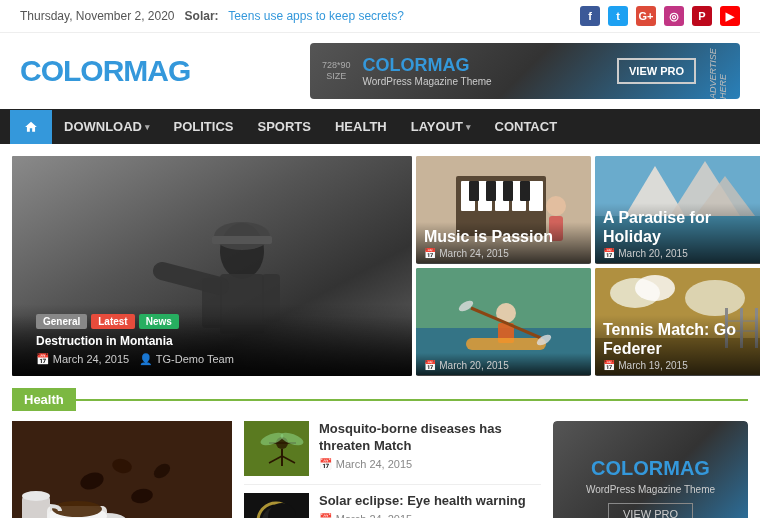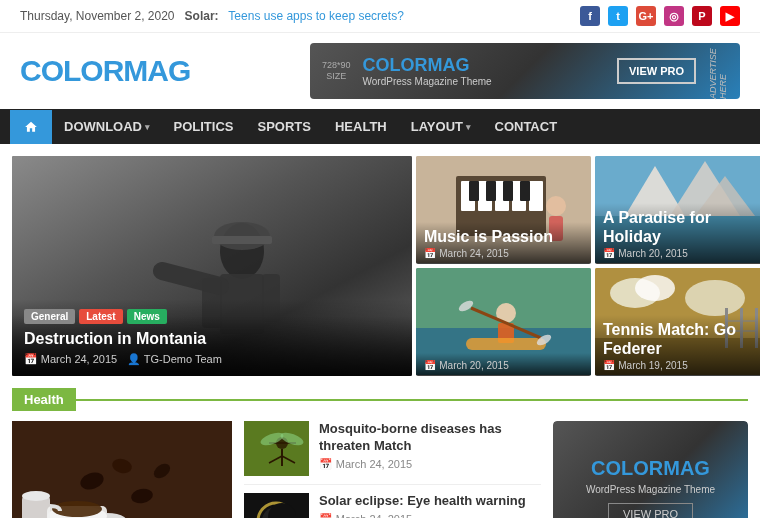--- a/index.html
+++ b/index.html
@@ -41,27 +41,27 @@
 
     
     .main-content { background: #fff; padding: 12px; }
 
     
     .featured-grid { display: flex; gap: 4px; margin-bottom: 12px; }
     .featured-main { flex: 0 0 400px; position: relative; overflow: hidden; border-radius: 2px; }
     .fire-img { width: 100%; height: 220px; background: linear-gradient(160deg, #777 0%, #555 20%, #333 50%, #666 80%, #888 100%); position: relative; overflow: hidden; }
     .fire-img::before { content: ''; position: absolute; bottom: 0; left: 0; right: 0; height: 60px; background: linear-gradient(transparent, rgba(0,0,0,0.7)); }
 
-    .featured-main .overlay { position: absolute; bottom: 0; left: 0; right: 0; background: linear-gradient(transparent, rgba(0,0,0,0.8)); padding: 10px 12px; }
+    .featured-main .overlay { position: absolute; bottom: 0; left: 0; right: 0; background: linear-gradient(transparent, rgba(0,0,0,0.8)); padding: 10px 24px; }
     .tag-badges { display: flex; gap: 4px; margin-bottom: 5px; }
     .badge { padding: 2px 7px; border-radius: 2px; font-size: 10px; font-weight: bold; color: #fff; }
     .badge-general { background: #888; }
     .badge-latest { background: #e74c3c; }
     .badge-news { background: #27ae60; }
-    .featured-title { color: #fff; font-size: 16px; font-weight: 700; line-height: 1.2; margin-bottom: 5px; }
+    .featured-title { color: #fff; font-size: 12px; font-weight: 700; line-height: 1.2; margin-bottom: 5px; }
     .featured-meta { color: #ccc; font-size: 11px; display: flex; gap: 10px; }
 
     .featured-side { flex: 1; display: flex; flex-direction: column; gap: 4px; }
     .side-item { position: relative; overflow: hidden; border-radius: 2px; flex: 1; }
     .piano-img { background: linear-gradient(135deg, #c8b49a 0%, #a09080 30%, #d4c4b0 60%, #f0e0d0 100%); width: 100%; height: 107px; }
     .cliffs-img { background: linear-gradient(160deg, #6aabcc 0%, #8cc4e0 30%, #4a8aaa 50%, #c8e0f0 80%, #7ab0cc 100%); width: 100%; height: 107px; }
     .kayak-img { background: linear-gradient(135deg, #5a8a6a 0%, #3a6a8a 40%, #8ab4aa 70%, #6a9a8a 100%); width: 100%; height: 107px; }
     .tennis-img { background: linear-gradient(160deg, #c8a840 0%, #a07820 30%, #e0c060 60%, #8a6010 80%, #b09040 100%); width: 100%; height: 107px; }
 
     .side-item .overlay { position: absolute; bottom: 0; left: 0; right: 0; background: linear-gradient(transparent, rgba(0,0,0,0.75)); padding: 5px 8px; }

